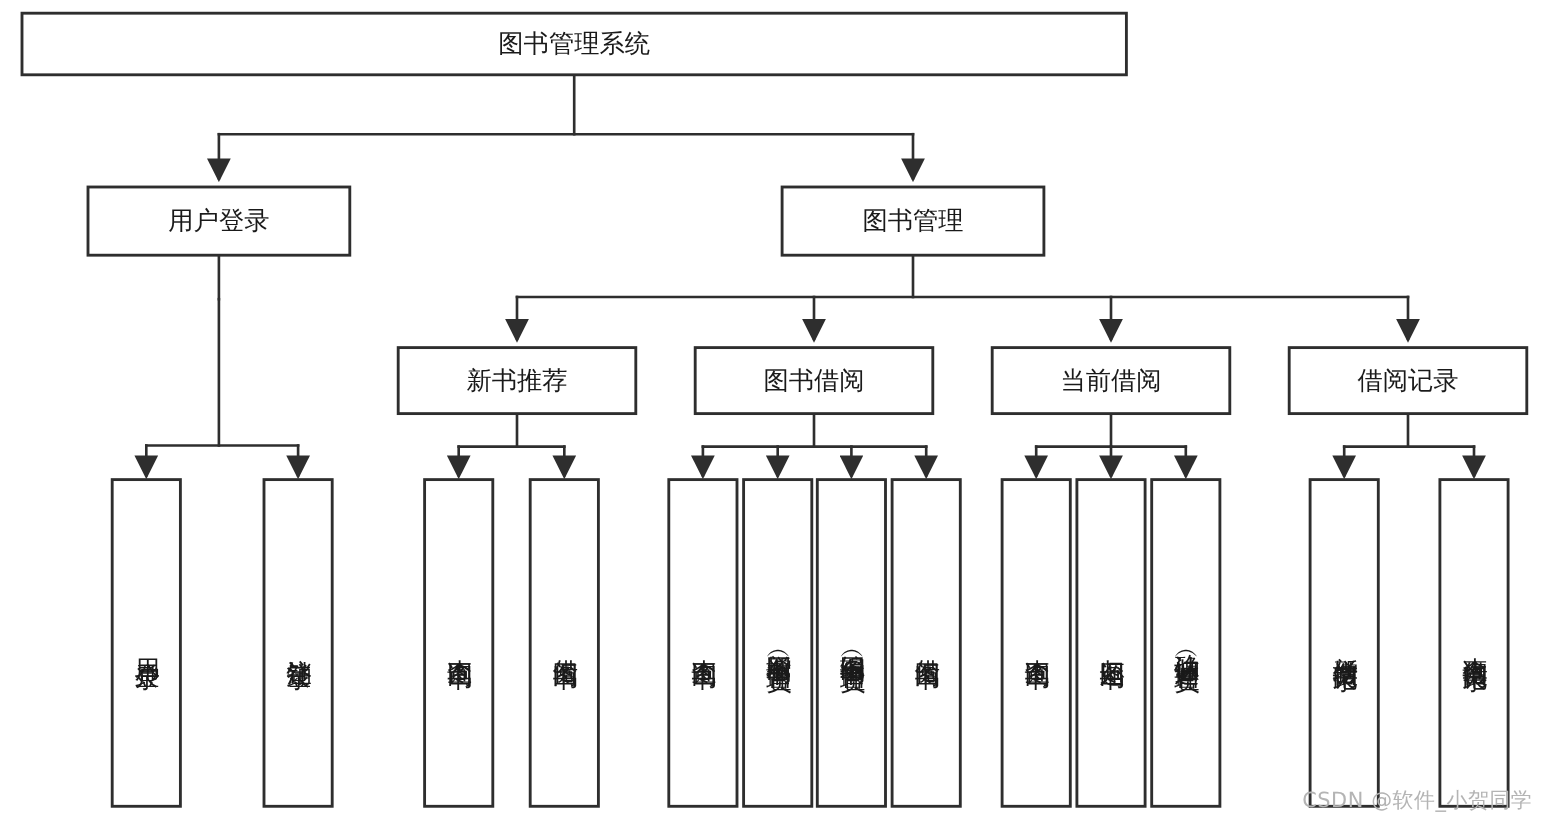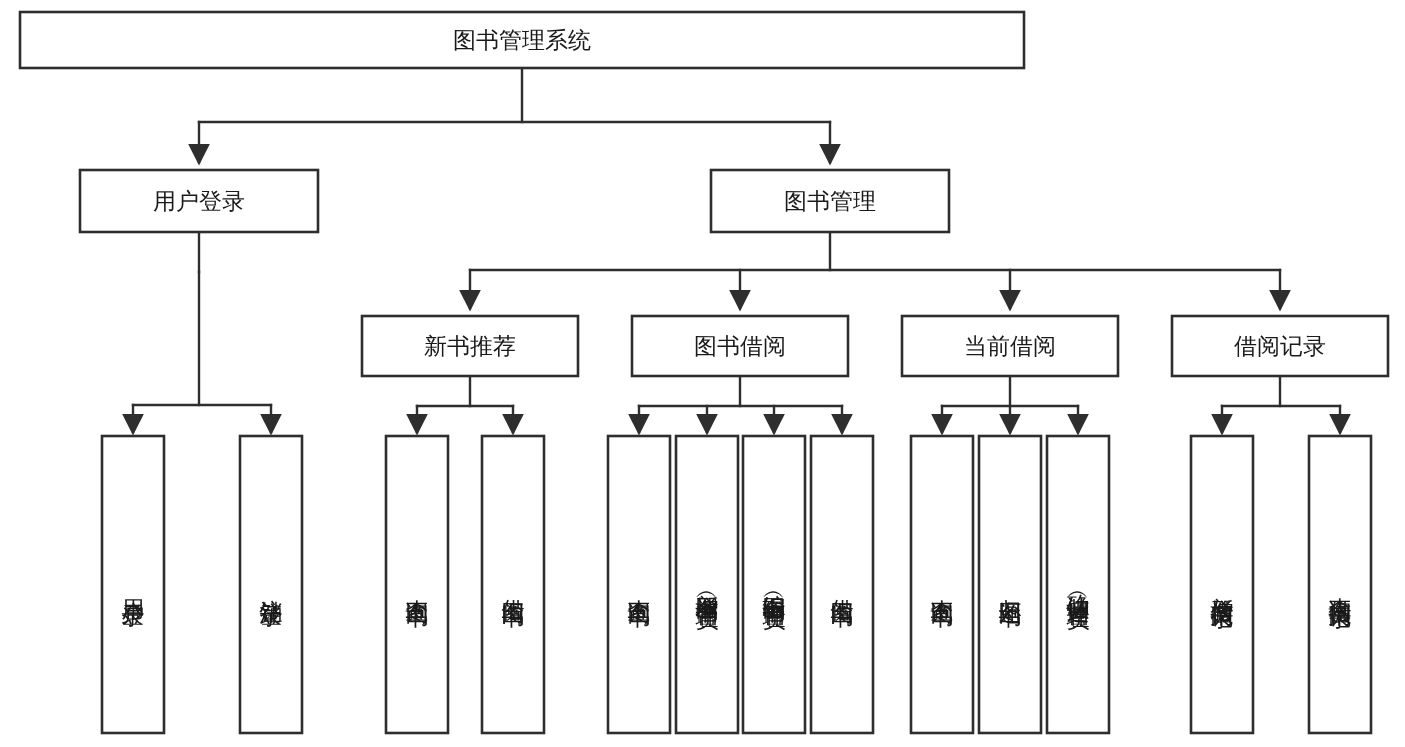--- a/index.html
+++ b/index.html
@@ -202,14 +202,15 @@
   <div class="leaf-label" style="left:743px; top:436px; width:62px; height:297px;">编辑图书（管理员）</div>
   <div class="leaf-label" style="left:811px; top:436px; width:62px; height:297px;">借阅图书</div>
 
   <div class="leaf-label" style="left:911px; top:436px; width:62px; height:297px;">查询图书</div>
   <div class="leaf-label" style="left:979px; top:436px; width:62px; height:297px;">归还图书</div>
   <div class="leaf-label" style="left:1047px; top:436px; width:62px; height:297px;">确认归还（管理员）</div>
 
   <div class="leaf-label" style="left:1191px; top:436px; width:62px; height:297px;">新增借阅记录</div>
   <div class="leaf-label" style="left:1309px; top:436px; width:62px; height:297px;">查询借阅记录</div>
 
+  <div class="watermark">CSDN @软件_小贺同学</div>
 
 </div>
 
 </body></html>

